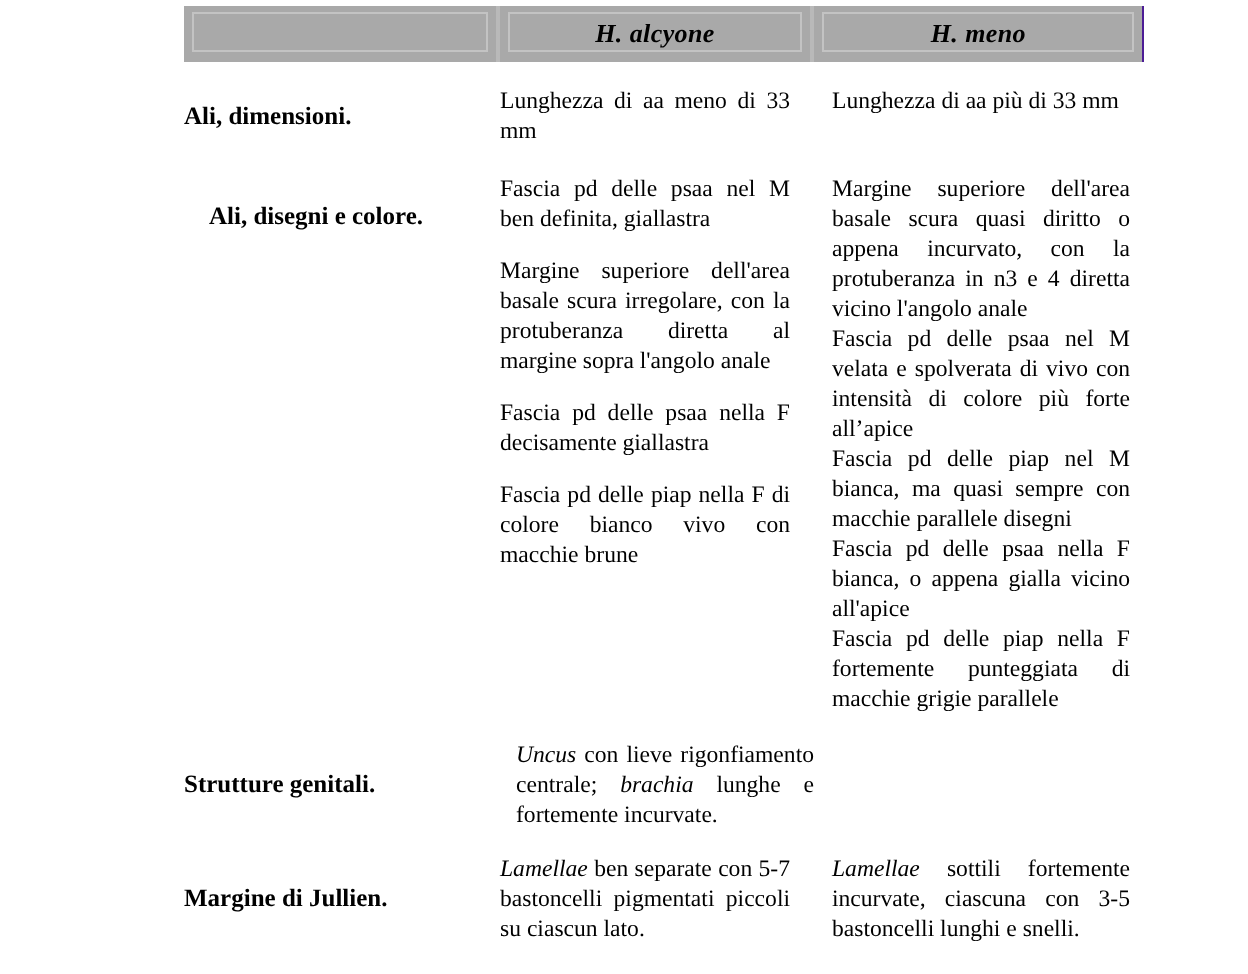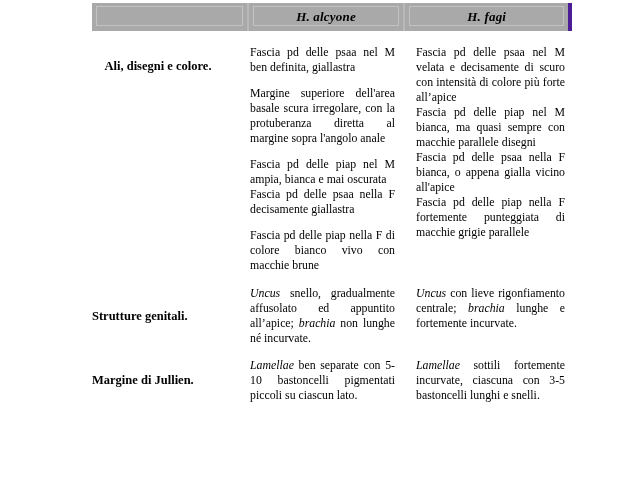--- a/index.html
+++ b/index.html
@@ -8,21 +8,21 @@
     width: 624px;
     height: 487px;
     background: #ffffff;
     overflow: hidden;
     font-family: "Liberation Serif", serif;
     color: #000000;
   }
   .tbl { position: absolute; left: 92px; top: 3px; width: 480px; }
 
   
-  .thead { display: flex; height: 28px; background: #a9a9a9; border-right: 4px solid #4c1d95; }
+  .thead { display: flex; height: 28px; background: #a9a9a9; border-right: 1px solid #4c1d95; }
   .hcell {
     position: relative;
     box-sizing: border-box;
     background: #a9a9a9;
     border-right: 2px solid #b9b9b9;
     display: flex;
     align-items: center;
     justify-content: center;
     font-weight: bold;
     font-style: italic;
@@ -79,62 +79,70 @@
   <div class="tbl">
 
     <div class="thead">
       <div class="hcell hc1">
         <span class="hlabel"></span>
       </div>
       <div class="hcell hc2">
         <span class="hlabel">H. alcyone</span>
       </div>
       <div class="hcell hc3">
-        <span class="hlabel">H. fagi</span>
+        <span class="hlabel">H. meno</span>
       </div>
     </div>
 
+    <div class="trow r1 vc">
+      <div class="lcell">
+        <span>Ali, dimensioni.</span>
+      </div>
+      <div class="ccell c2cell">
+        <p>Lunghezza di aa meno di 33 mm</p>
+      </div>
+      <div class="ccell c3cell">
+        <p>Lunghezza di aa più di 33 mm</p>
+      </div>
+    </div>
 
     <div class="trow r2 tp">
       <div class="lcell">
         <span>Ali, disegni e colore.</span>
       </div>
       <div class="ccell c2cell">
         <p class="g">Fascia pd delle psaa nel M ben definita, giallastra</p>
         <p class="g">Margine superiore dell'area basale scura irregolare, con la protuberanza diretta al margine sopra l'angolo anale</p>
-        <p>Fascia pd delle piap nel M ampia, bianca e mai oscurata</p>
         <p class="g">Fascia pd delle psaa nella F decisamente giallastra</p>
         <p>Fascia pd delle piap nella F di colore bianco vivo con macchie brune</p>
       </div>
       <div class="ccell c3cell">
-        <p>Fascia pd delle psaa nel M velata e decisamente di scuro con intensità di colore più forte all’apice</p>
+        <p>Margine superiore dell'area basale scura quasi diritto o appena incurvato, con la protuberanza in n3 e 4 diretta vicino l'angolo anale</p>
+        <p>Fascia pd delle psaa nel M velata e spolverata di vivo con intensità di colore più forte all’apice</p>
         <p>Fascia pd delle piap nel M bianca, ma quasi sempre con macchie parallele disegni</p>
         <p>Fascia pd delle psaa nella F bianca, o appena gialla vicino all'apice</p>
         <p>Fascia pd delle piap nella F fortemente punteggiata di macchie grigie parallele</p>
       </div>
     </div>
 
     <div class="trow r3 vc">
       <div class="lcell">
         <span>Strutture genitali.</span>
-      </div>
-      <div class="ccell c2cell">
-        <p><i>Uncus</i><span> snello, gradualmente affusolato ed appuntito all’apice; </span><i>brachia</i><span> non lunghe né incurvate.</span></p>
       </div>
       <div class="ccell c3cell">
         <p><i>Uncus</i><span> con lieve rigonfiamento centrale; </span><i>brachia</i><span> lunghe e fortemente incurvate.</span></p>
       </div>
     </div>
 
     <div class="trow r4 vc">
       <div class="lcell">
         <span>Margine di Jullien.</span>
       </div>
       <div class="ccell c2cell">
-        <p><i>Lamellae</i><span> ben separate con 5-10 bastoncelli pigmentati piccoli su ciascun lato.</span></p>
+        <p><i>Lamellae</i><span> ben separate con 5-7 bastoncelli pigmentati piccoli su ciascun lato.</span></p>
       </div>
       <div class="ccell c3cell">
         <p><i>Lamellae</i><span> sottili fortemente incurvate, ciascuna con 3-5 bastoncelli lunghi e snelli.</span></p>
       </div>
     </div>
 
   </div>
 </div>
 
 </body></html>

